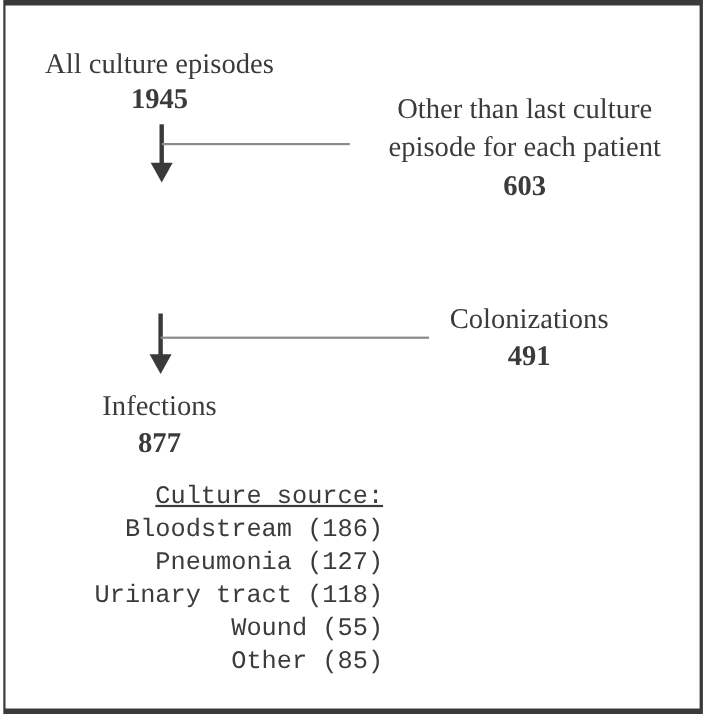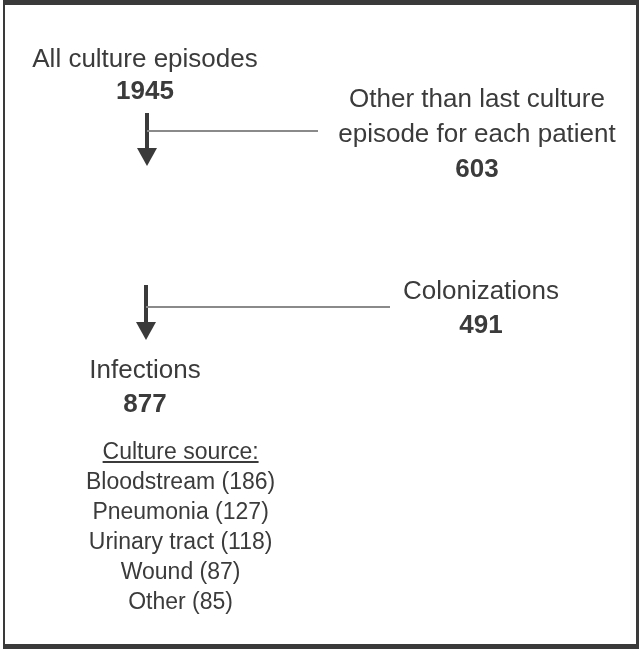--- a/index.html
+++ b/index.html
@@ -24,20 +24,21 @@
     border-color: #3a3a3a;
     border-width: 5px 3px 5px 2px;
   }
   .block {
     position: absolute;
     text-align: center;
     font-size: 26px;
     line-height: 32px;
     color: #3b3b3b;
     white-space: nowrap;
+    font-family: Liberation Serif, serif;
   }
   .count {
     font-weight: 700;
   }
   .vline {
     position: absolute;
     width: 4px;
     background: #3a3a3a;
   }
   .arrowhead {
@@ -52,22 +53,23 @@
     position: absolute;
     height: 2px;
     background: #8a8a8a;
   }
   .culture-list {
     position: absolute;
     left: 86px;
     top: 436px;
     font-size: 23px;
     line-height: 30px;
-    text-align: center;
+    text-align: right;
     color: #3b3b3b;
+    font-family: Liberation Mono, monospace;
   }
   .culture-list .heading {
     text-decoration: underline;
   }
 </style>
 </head>
 <body>
 
 <div class="canvas">
 
@@ -101,17 +103,17 @@
   <div class="block" style="left:45px; top:352px; width:200px; line-height:34px;">
     <div>Infections</div>
     <div class="count">877</div>
   </div>
 
   <div class="culture-list">
     <div class="heading">Culture source:</div>
     <div>Bloodstream (186)</div>
     <div>Pneumonia (127)</div>
     <div>Urinary tract (118)</div>
-    <div>Wound (87)</div>
+    <div>Wound (55)</div>
     <div>Other (85)</div>
   </div>
 
 </div>
 
 </body></html>

